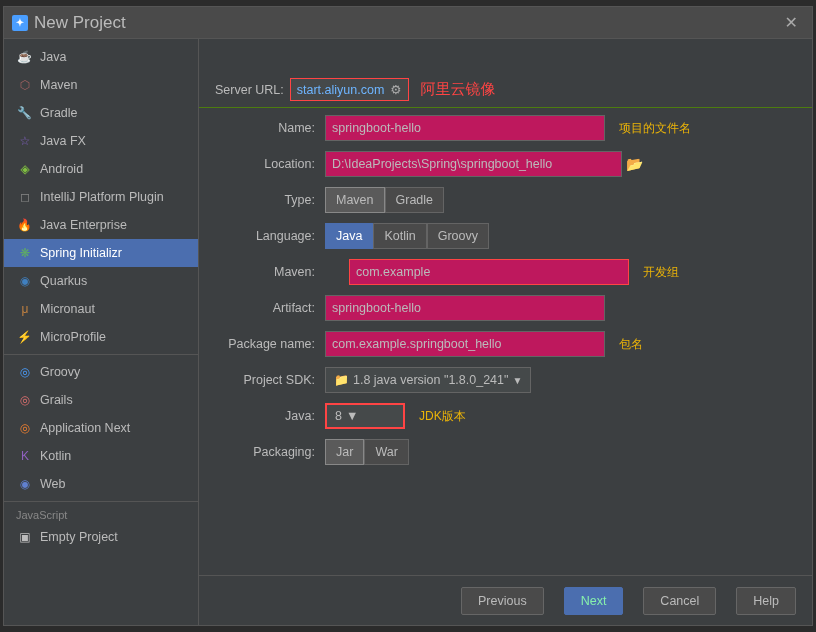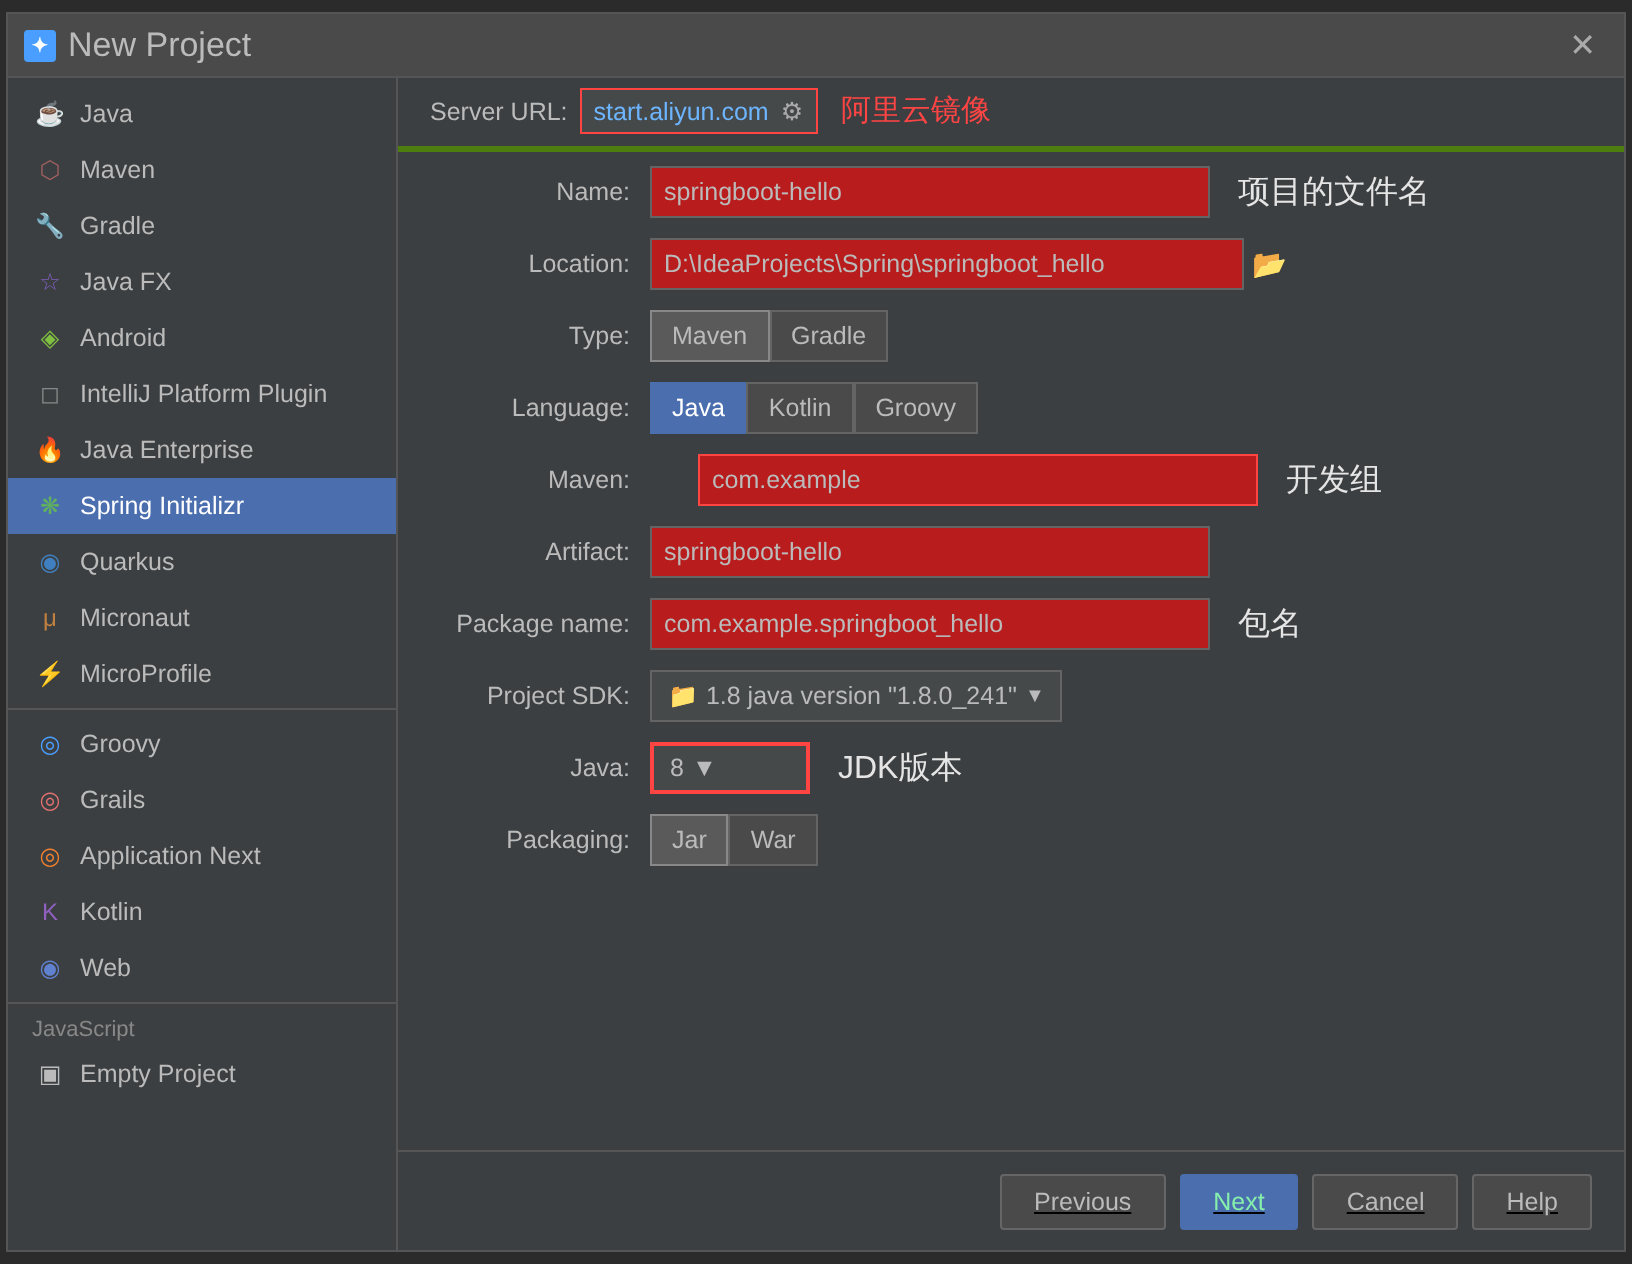--- a/index.html
+++ b/index.html
@@ -106,22 +106,23 @@
       background: #3c3f41;
       display: flex;
       flex-direction: column;
       overflow: hidden;
       padding: 0;
     }
     .server-url-bar {
       display: flex;
       align-items: center;
       padding: 5px 16px 6px 16px;
-      border-bottom: 3px solid #4d7c0f;
-      flex-shrink: 0;
+      border-bottom: 1px solid #4d7c0f;
+      flex-shrink: 0;
+      margin-top: 34px;
     }
     .server-url-label {
       color: #bbbbbb;
       font-size: 12.5px;
       margin-right: 6px;
     }
     .server-url-box {
       border: 1px solid #f44;
       background: #45494a;
       color: #6eb5ff;
@@ -157,21 +158,21 @@
     }
     .form-label {
       width: 110px;
       color: #bbbbbb;
       font-size: 12.5px;
       flex-shrink: 0;
       text-align: right;
       padding-right: 10px;
     }
     .form-input {
-      background: #b91c1c;
+      background: #be185d;
       border: 1px solid #646464;
       color: #bbbbbb;
       font-size: 12.5px;
       padding: 3px 6px;
       height: 26px;
       outline: none;
     }
     .form-input.wide { width: 280px; }
     .form-input.full { width: 297px; }
     .form-input.highlighted { border: 1px solid #f44; margin-left: 24px; }
@@ -237,45 +238,44 @@
       cursor: pointer;
       width: 80px;
     }
     .bottom-bar {
       height: 50px;
       border-top: 1px solid #555;
       display: flex;
       align-items: center;
       justify-content: flex-end;
       padding: 0 16px;
-      gap: 7px;
+      gap: 20px;
       background: #3c3f41;
       flex-shrink: 0;
-      text-decoration: underline;
     }
     .btn {
       height: 28px;
       padding: 0 16px;
       font-size: 12.5px;
       cursor: pointer;
       border-radius: 2px;
     }
     .btn-default {
       background: #4a4a4a;
       border: 1px solid #666;
       color: #bbbbbb;
     }
     .btn-primary {
       background: #4b6eaf;
       border: 1px solid #4b6eaf;
       color: #86efac;
     }
     .annotation-text {
-      color: #e5e5e5;
-      font-size: 16px;
+      color: #eab308;
+      font-size: 12px;
       margin-left: 14px;
       text-align: right;
     }
     
     ::-webkit-scrollbar { width: 8px; }
     ::-webkit-scrollbar-track { background: #3c3f41; }
     ::-webkit-scrollbar-thumb { background: #555; border-radius: 4px; }
     .sdk-icon { color: #f0a050; font-size: 12px; }
     .groovy-icon { color: #4a9eff; }
     .grails-icon { color: #e07070; }

